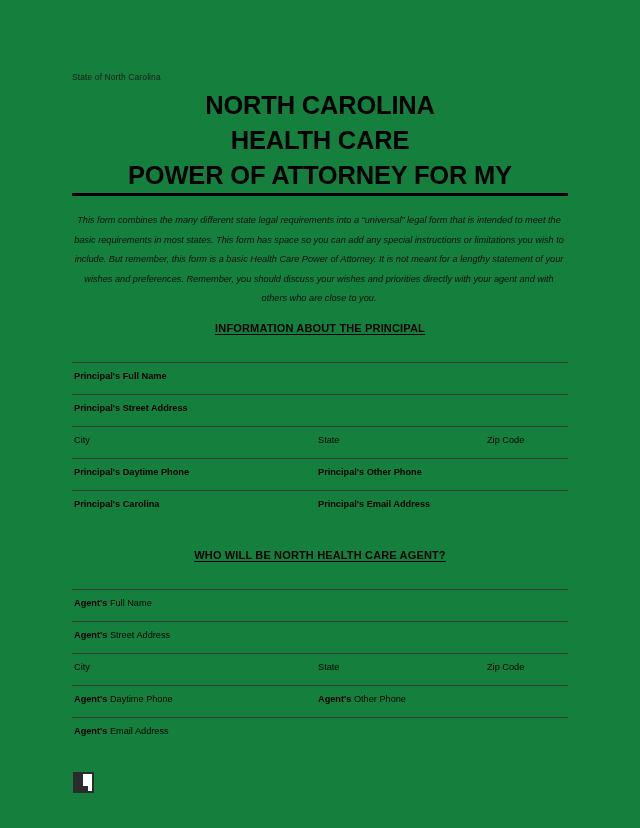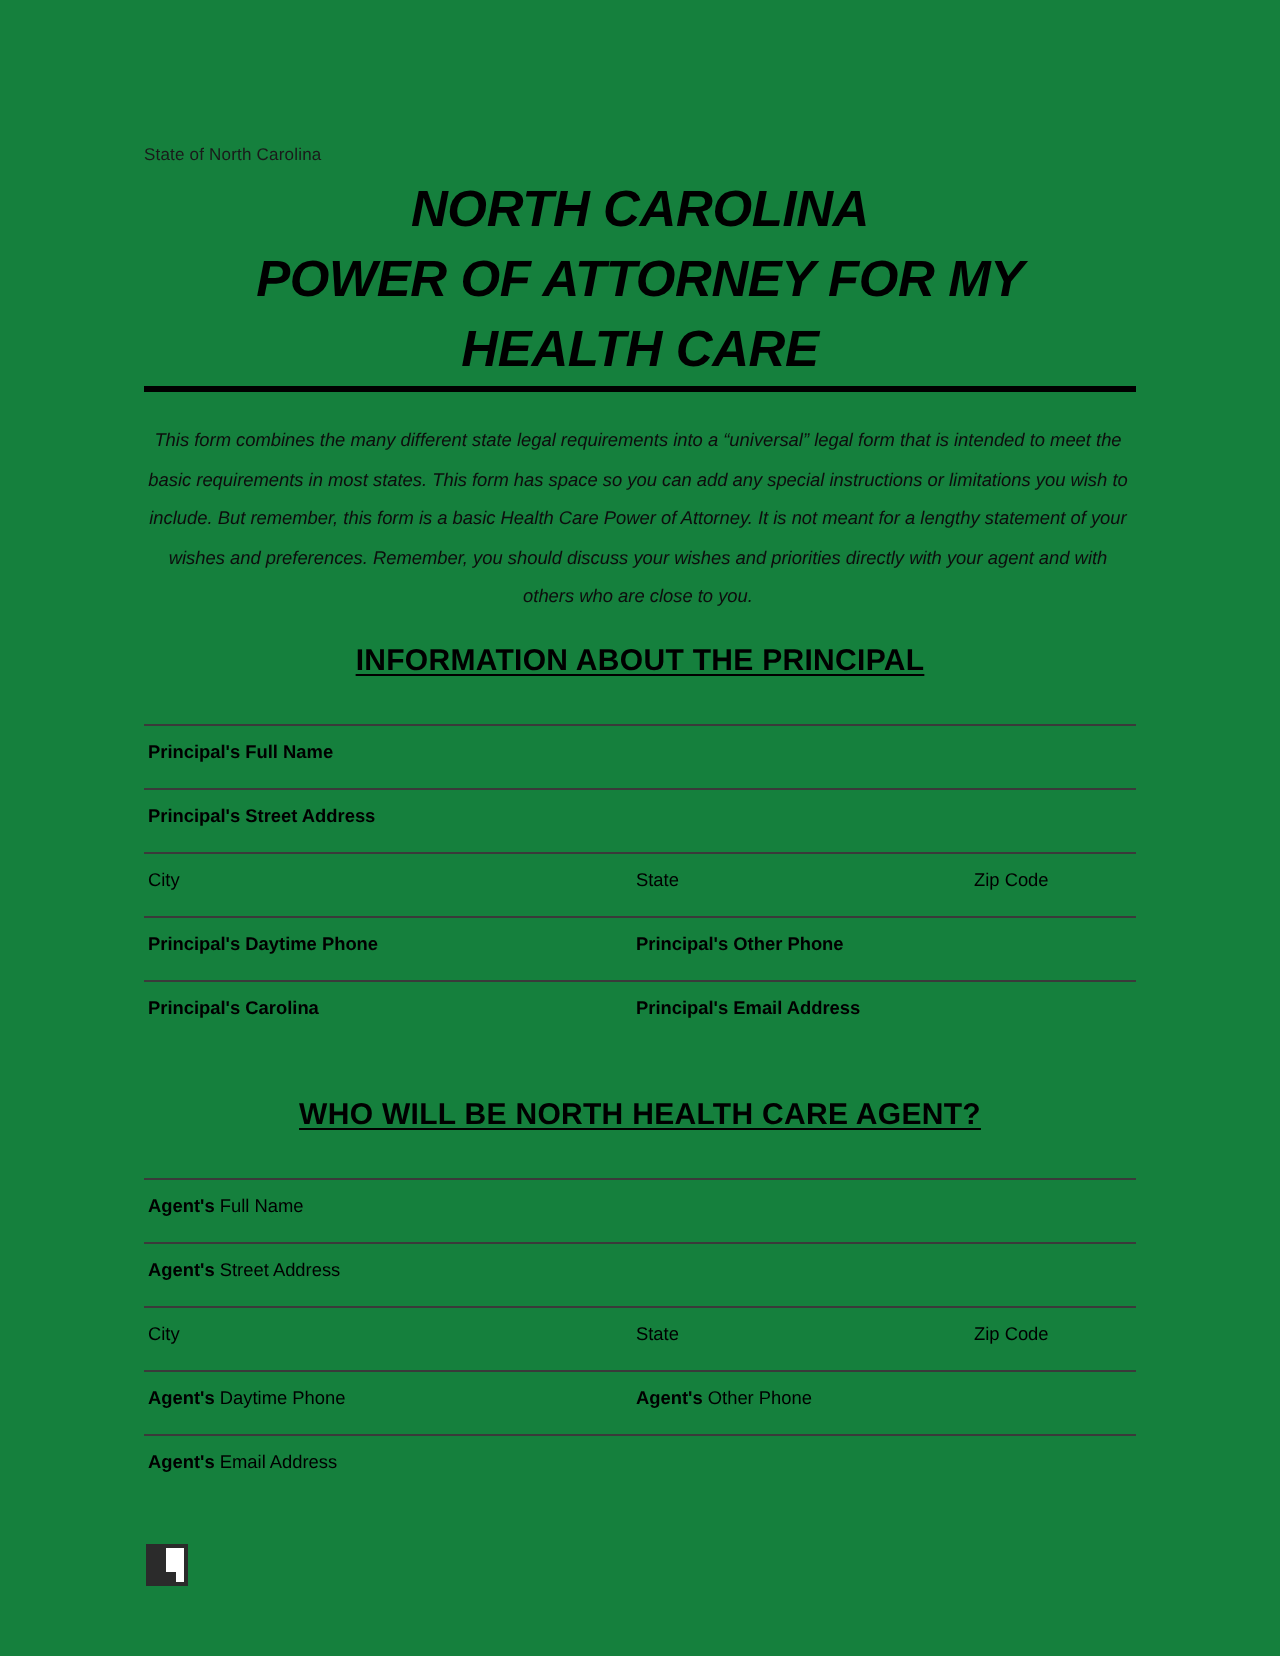--- a/index.html
+++ b/index.html
@@ -43,21 +43,20 @@
     position: absolute;
     left: 0;
     top: 88px;
     width: 496px;
     text-align: center;
     font-size: 25.5px;
     font-weight: bold;
     line-height: 35px;
     letter-spacing: -0.2px;
     color: #000000;
-    font-style: italic;
   }
   .title-rule {
     position: absolute;
     left: 0;
     top: 193px;
     width: 496px;
     height: 3px;
     background: #000000;
   }
 
@@ -74,21 +73,21 @@
     color: #0d0d0d;
     text-align: center;
   }
 
   
   .section-heading {
     position: absolute;
     left: 0;
     width: 496px;
     text-align: center;
-    font-size: 15px;
+    font-size: 11px;
     font-weight: bold;
     text-decoration: underline;
     text-underline-offset: 2px;
     letter-spacing: 0.15px;
     color: #000000;
   }
   #heading-principal { top: 322px; }
   #heading-agent { top: 549px; }
 
   
@@ -143,22 +142,22 @@
 </head>
 <body>
 
 <div class="page">
   <div class="content">
 
     <div class="state-line">State of North Carolina</div>
 
     <div class="title-block">
       <div>NORTH CAROLINA</div>
+      <div>HEALTH CARE</div>
       <div>POWER OF ATTORNEY FOR MY</div>
-      <div>HEALTH CARE</div>
     </div>
 
     <div class="title-rule"></div>
 
     <div class="intro">This form combines the many different state legal requirements into a “universal” legal form that is intended to meet the basic requirements in most states. This form has space so you can add any special instructions or limitations you wish to include. But remember, this form is a basic Health Care Power of Attorney. It is not meant for a lengthy statement of your wishes and preferences. Remember, you should discuss your wishes and priorities directly with your agent and with others who are close to you.</div>
 
     <div class="section-heading" id="heading-principal">INFORMATION ABOUT THE PRINCIPAL</div>
 
     <div id="principal-rows">
         <div class="field-row" style="top: 362px;">

